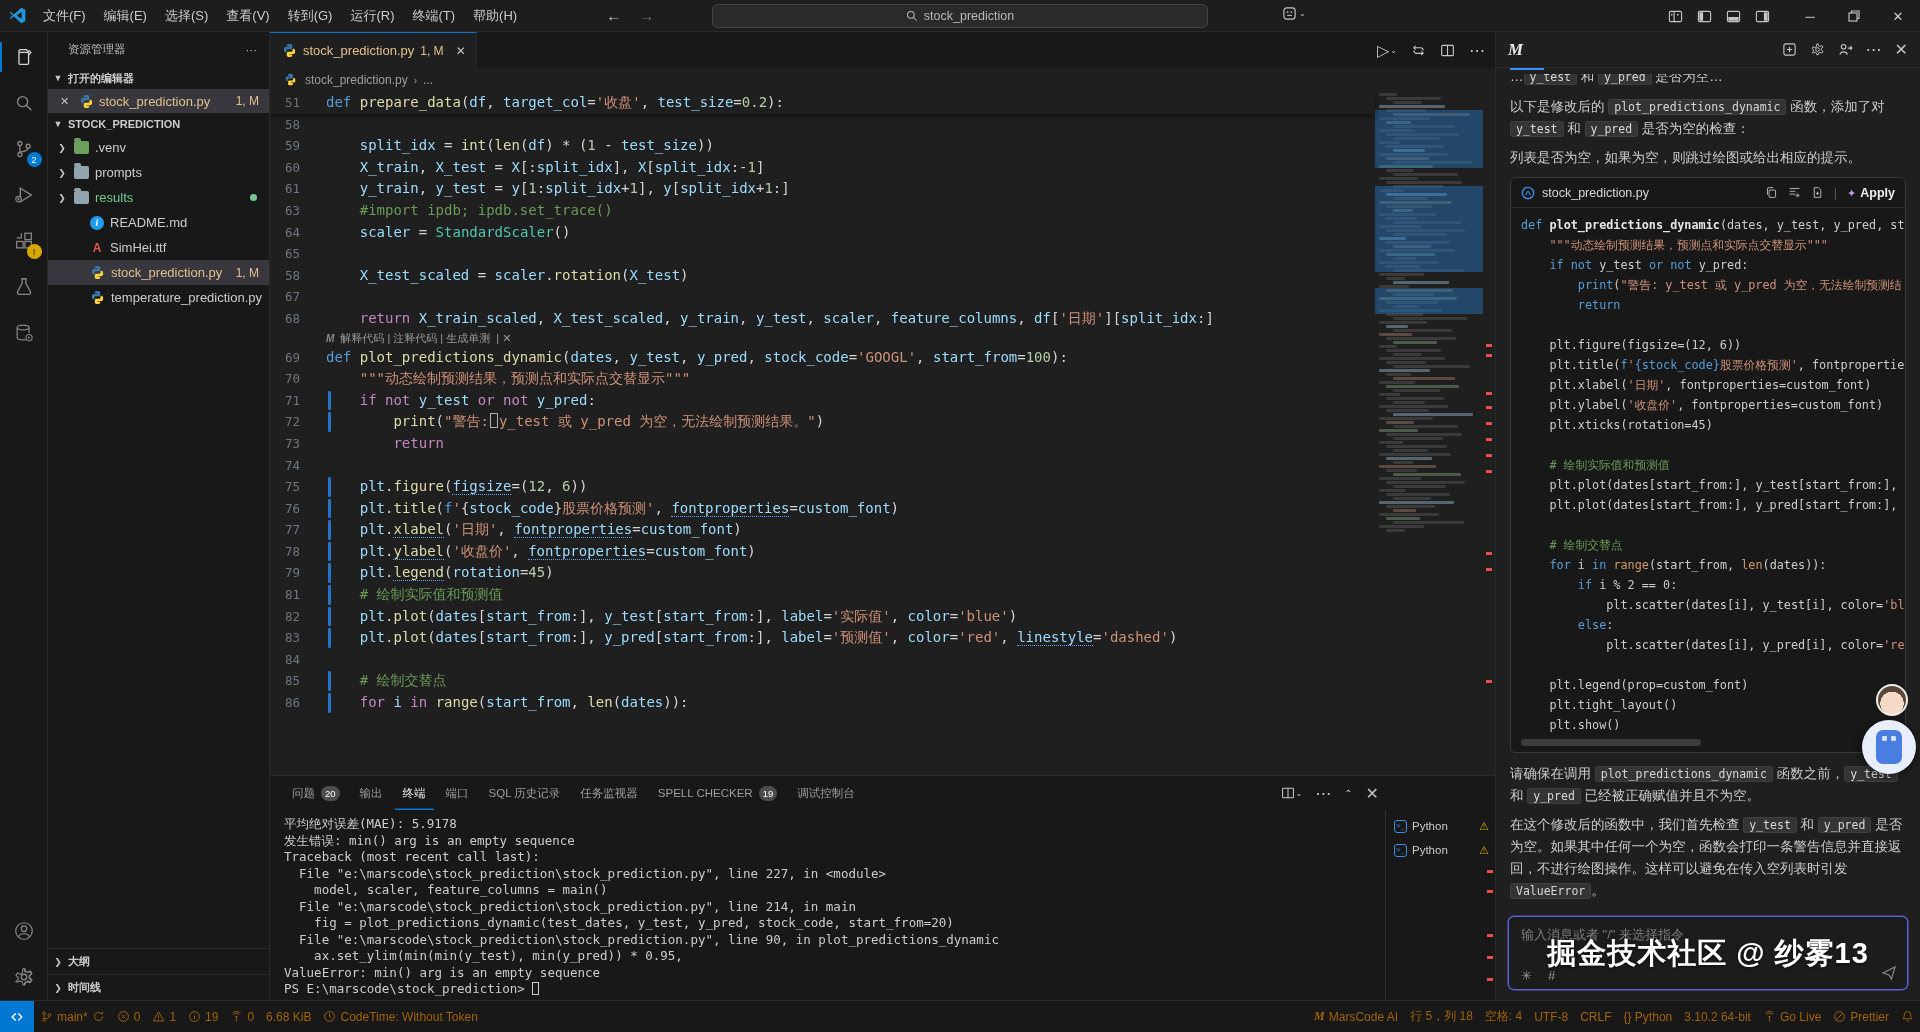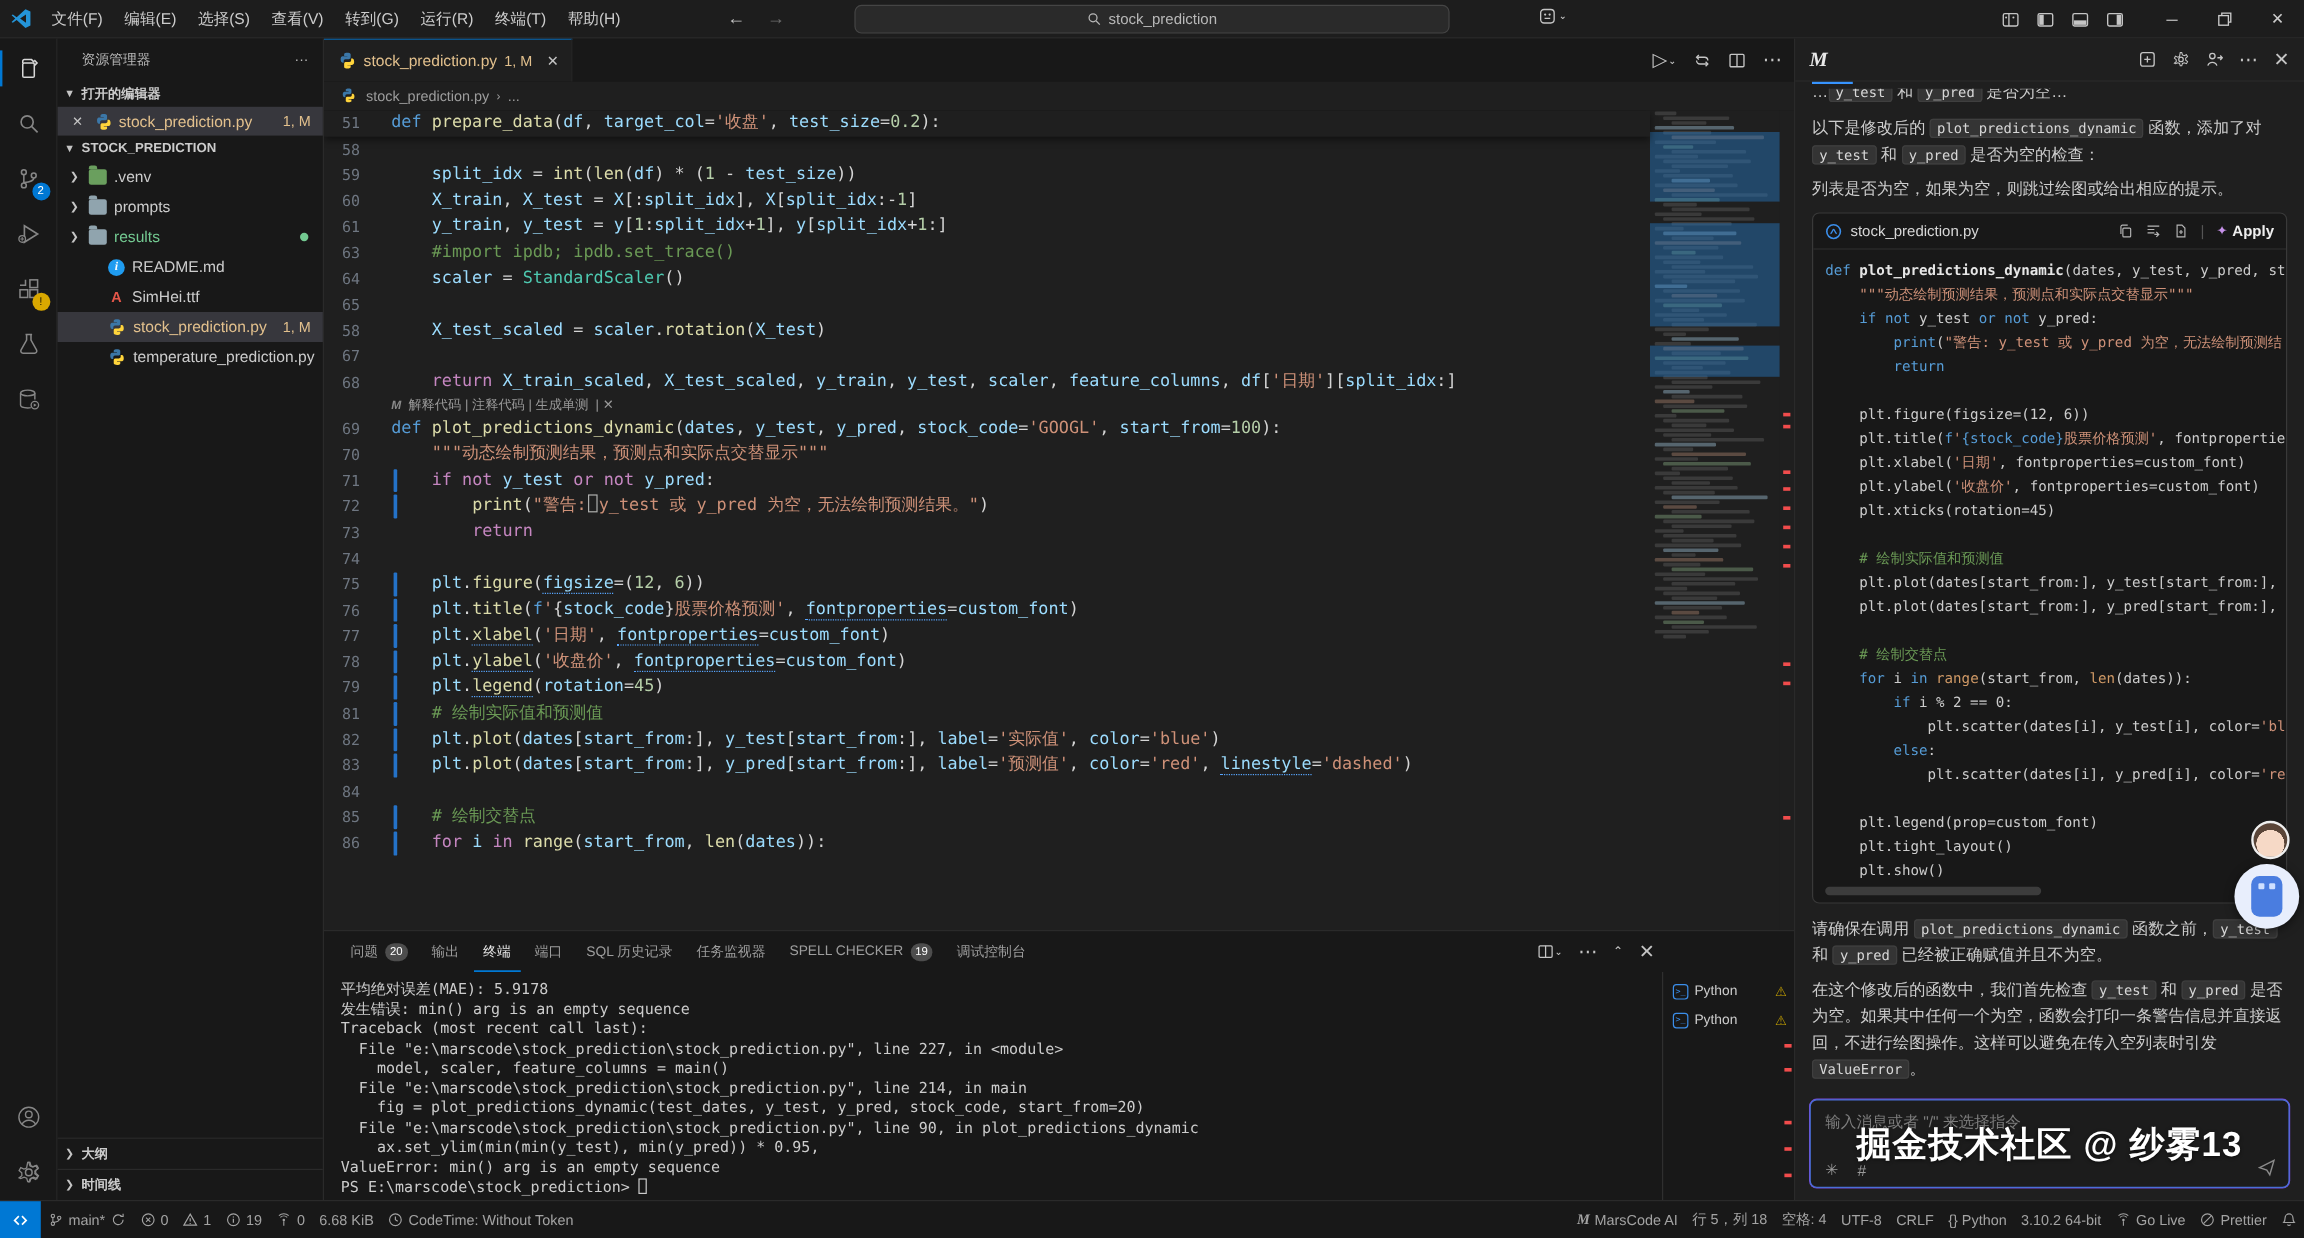--- a/index.html
+++ b/index.html
@@ -134,21 +134,21 @@
   .ci-icons { display:flex; gap:16px; color:#9a9a9a; font-size:13px; align-items:center; }
   .ci-send { position:absolute; right:10px; bottom:8px; color:#8a8a8a; }
   .watermark { position:absolute; left:50%; transform:translateX(-50%); bottom:26px; white-space:nowrap; font-size:29px; font-weight:800; color:#ffffff; text-shadow:0 1px 3px rgba(0,0,0,.6); z-index:5; letter-spacing:1px; }
   .float-avatar { position:absolute; right:12px; top:652px; width:32px; height:32px; border-radius:50%; background:radial-gradient(circle at 50% 62%, #f6d9c6 0 52%, #5a4538 53% 100%); border:2px solid #efefef; z-index:6; }
   .float-widget { position:absolute; right:4px; top:688px; width:54px; height:54px; border-radius:50%; background:#e8eefc; box-shadow:0 2px 8px rgba(0,0,0,.5); z-index:6; display:flex; align-items:center; justify-content:center; }
   .float-widget .usb { width:26px; height:34px; background:#4a7de0; border-radius:7px; position:relative; }
   .float-widget .usb::before { content:""; position:absolute; top:6px; left:6px; width:5px; height:5px; background:#cfe0ff; border-radius:1px; }
   .float-widget .usb::after { content:""; position:absolute; top:6px; right:6px; width:5px; height:5px; background:#cfe0ff; border-radius:1px; }
 
   
-  .statusbar { height:32px; background:#181818; border-top:1px solid #2a2a2a; display:flex; align-items:center; font-size:12px; color:#a3a3a3; }
+  .statusbar { height:32px; background:#181818; border-top:1px solid #2a2a2a; display:flex; align-items:center; font-size:12px; color:#a16207; }
   .sb-remote { background:#0078d4; color:#fff; height:100%; display:flex; align-items:center; padding:0 10px; font-weight:700; font-size:11px; letter-spacing:-1px; }
   .sb-item { display:flex; align-items:center; gap:4px; padding:0 6px; height:100%; cursor:pointer; }
   .sb-right { margin-left:auto; display:flex; height:100%; align-items:center; }
   .sb-ic { font-size:12px; }
   .m-mini-status { font-style:italic; font-weight:800; font-family:"Liberation Serif",serif; font-size:12px; }
 </style>
 </head>
 <body>
 
 <div class="app">

